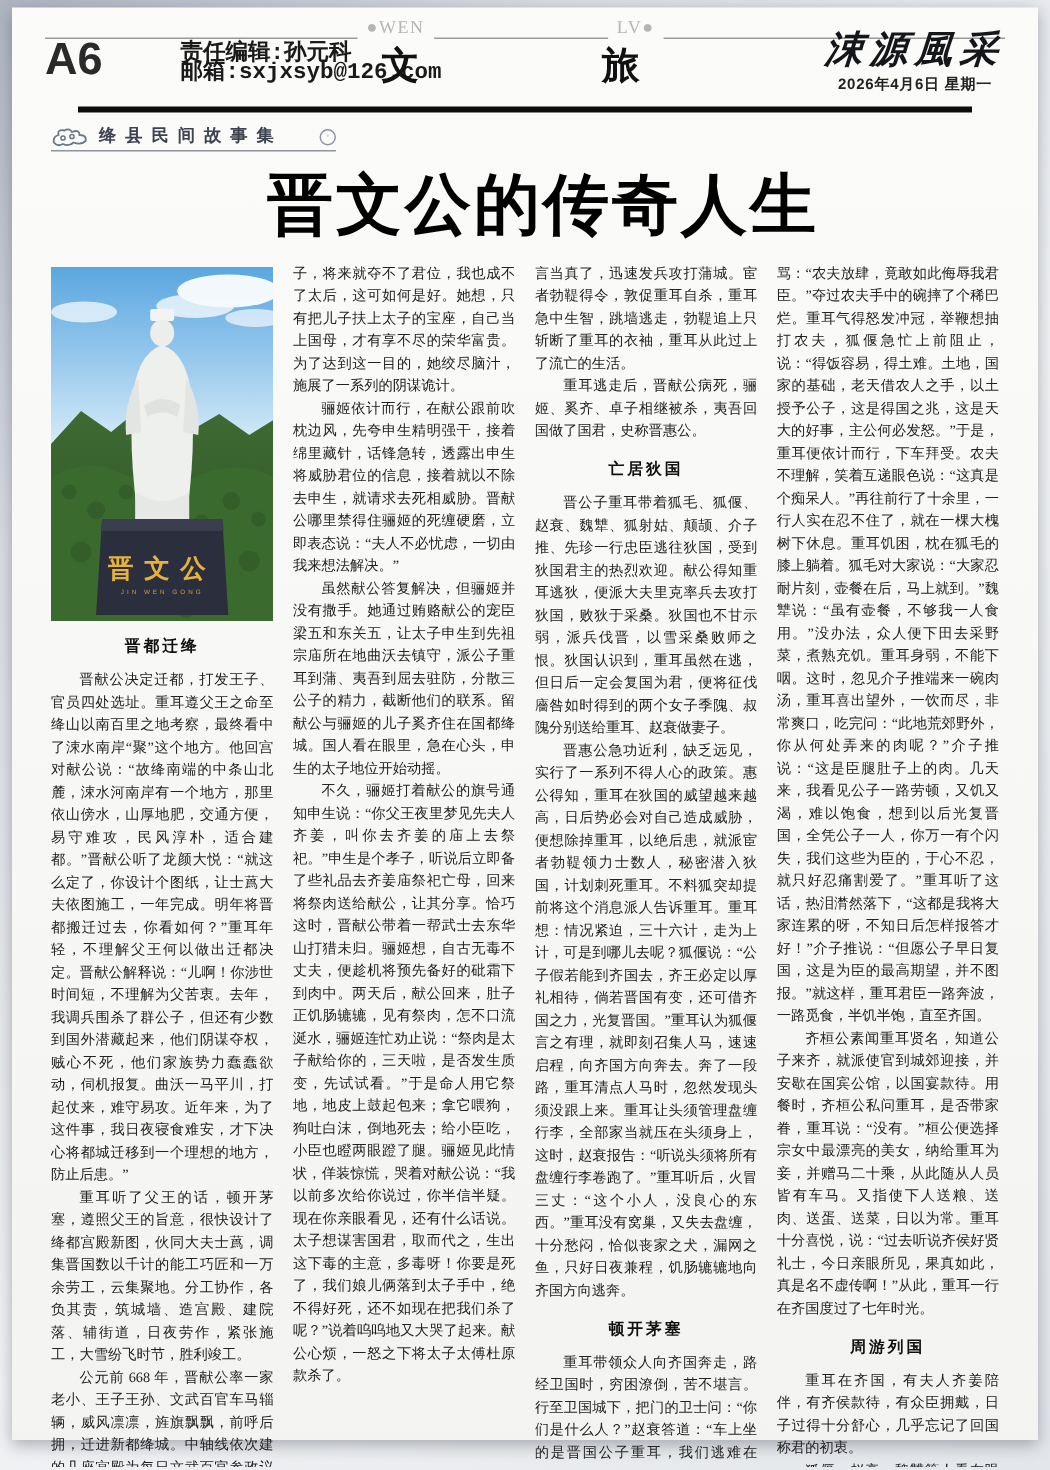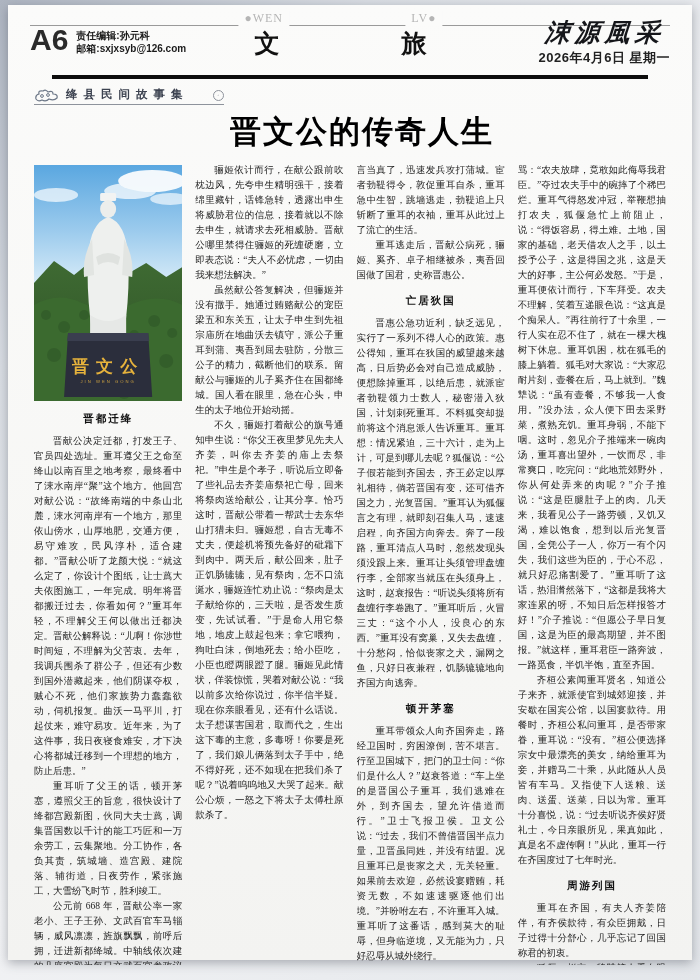--- a/index.html
+++ b/index.html
@@ -12,41 +12,41 @@
     position:absolute;left:8px;top:5px;width:684px;height:955px;
     background:linear-gradient(180deg,#fbfbfa 0%,#f7f7f5 60%,#f3f3f1 100%);
     box-shadow:0 3px 10px rgba(40,45,60,.35);
   }
   
   .hdr{position:relative;padding:14px 22px 0 22px;}
   .hdr-topline{position:absolute;left:22px;right:22px;top:20px;height:1px;background:#9a9a9a;}
   .hdr-row{position:relative;display:flex;align-items:flex-start;}
   .hdr-left{display:flex;align-items:flex-end;gap:8px;margin-top:6px;}
   .pageno{font-family:"Liberation Sans",sans-serif;font-weight:900;font-size:30px;line-height:30px;color:#2a2a2a;}
-  .ed-block{font-family:Liberation Sans, sans-serif;font-weight:700;font-size:10px;line-height:13px;color:#1a1a1a;}
+  .ed-block{font-family:Liberation Mono, monospace;font-weight:700;font-size:15px;line-height:13px;color:#1a1a1a;margin-left:44px;}
   .hdr-center{position:absolute;left:50%;transform:translateX(-54%);top:-8px;text-align:center;width:240px;}
   .enrow{display:flex;justify-content:space-between;padding:0 18px;font-family:"Liberation Serif",serif;
          color:#b5b5b5;font-size:12px;letter-spacing:1px;background:transparent;}
   .enrow span{background:#fbfbfa;padding:0 6px;}
   .cnrow{display:flex;justify-content:space-between;padding:0 34px;margin-top:1px;}
   .cnrow span{font-size:25px;font-weight:700;color:#111;}
   .hdr-right{margin-left:auto;text-align:center;margin-top:0;}
   .masthead{font-family:"DejaVu Serif",serif;font-style:italic;font-weight:700;font-size:25px;
             letter-spacing:5px;color:#15161a;line-height:28px;transform:skewX(-4deg);}
-  .dateline{font-family:"Liberation Sans",sans-serif;font-weight:700;font-size:13px;color:#222;margin-top:2px;letter-spacing:.5px;}
+  .dateline{font-family:"Liberation Sans",sans-serif;font-weight:700;font-size:10px;color:#222;margin-top:2px;letter-spacing:.5px;}
   .thickrule{height:3.5px;background:#0d0d0d;margin:8px 22px 0 22px;}
   
   .badge{display:flex;align-items:flex-end;gap:6px;margin:8px 0 0 26px;width:190px;
          border-bottom:1px solid #8e939c;padding-bottom:2px;position:relative;}
   .badge .cloud{flex:0 0 auto;}
   .badge-text{font-family:"Liberation Serif",serif;font-size:11.5px;font-weight:700;color:#3c4250;letter-spacing:6px;white-space:nowrap;}
   .seal{width:9px;height:9px;border:1px solid #8e939c;border-radius:50%;margin-left:auto;margin-bottom:1px;
         display:flex;align-items:center;justify-content:center;font-size:5px;color:#8e939c;}
   
-  .title{font-family:"Liberation Sans",sans-serif;font-weight:900;font-size:31px;letter-spacing:2px;
+  .title{font-family:"Liberation Sans",sans-serif;font-weight:900;font-size:44px;letter-spacing:2px;
          color:#000;text-align:center;margin:6px 0 10px 24px;}
   
   .cols{display:flex;gap:13px;padding:0 26px;height:802px;overflow:hidden;}
   .col{flex:1 1 0;min-width:0;font-size:9.5px;line-height:15px;text-align:justify;color:#222;overflow:hidden;}
   .para{margin:0;text-indent:2em;}
   .para.cont{text-indent:0;}
   .sec{font-size:10.5px;font-weight:700;text-align:center;margin:10px 0 8px 0;color:#111;letter-spacing:2px;}
   
   .photo{width:100%;height:236px;margin:2px 0 10px 0;display:block;}
 </style>
@@ -145,28 +145,30 @@
       <text x="74" y="207" text-anchor="middle" font-family="Liberation Serif, serif" font-size="17" font-weight="bold" fill="#e6b23c" letter-spacing="7">晋文公</text>
       <text x="74" y="218" text-anchor="middle" font-family="Liberation Sans, sans-serif" font-size="4.2" fill="#caa040" letter-spacing="2">JIN WEN GONG</text>
     </g>
   </svg>
 <h3 class="sec">晋都迁绛</h3>
         <p class="para">晋献公决定迁都，打发王子、官员四处选址。重耳遵父王之命至绛山以南百里之地考察，最终看中了涑水南岸“聚”这个地方。他回宫对献公说：“故绛南端的中条山北麓，涑水河南岸有一个地方，那里依山傍水，山厚地肥，交通方便，易守难攻，民风淳朴，适合建都。”晋献公听了龙颜大悦：“就这么定了，你设计个图纸，让士蔿大夫依图施工，一年完成。明年将晋都搬迁过去，你看如何？”重耳年轻，不理解父王何以做出迁都决定。晋献公解释说：“儿啊！你涉世时间短，不理解为父苦衷。去年，我调兵围杀了群公子，但还有少数到国外潜藏起来，他们阴谋夺权，贼心不死，他们家族势力蠢蠢欲动，伺机报复。曲沃一马平川，打起仗来，难守易攻。近年来，为了这件事，我日夜寝食难安，才下决心将都城迁移到一个理想的地方，防止后患。”</p>
         <p class="para">重耳听了父王的话，顿开茅塞，遵照父王的旨意，很快设计了绛都宫殿新图，伙同大夫士蔿，调集晋国数以千计的能工巧匠和一万余劳工，云集聚地。分工协作，各负其责，筑城墙、造宫殿、建院落、辅街道，日夜劳作，紧张施工，大雪纷飞时节，胜利竣工。</p>
         <p class="para">公元前 668 年，晋献公率一家老小、王子王孙、文武百官车马辎辆，威风凛凛，旌旗飘飘，前呼后拥，迁进新都绛城。中轴线依次建的几座宫殿为每日文武百官参政议政商讨国事的地方。晋献公及夫人骊姬住在东院的“长春宫”，太子申生、公子重耳等分居在西边几座院落中，百官各得其所。聚这个地方，因状似车厢，后改称为“车厢城”。</p>
       </div>
     <div class="col">
+        <p class="para cont">子，将来就夺不了君位，我也成不了太后，这可如何是好。她想，只有把儿子扶上太子的宝座，自己当上国母，才有享不尽的荣华富贵。为了达到这一目的，她绞尽脑汁，施展了一系列的阴谋诡计。</p>
         <p class="para">骊姬依计而行，在献公跟前吹枕边风，先夸申生精明强干，接着绵里藏针，话锋急转，透露出申生将威胁君位的信息，接着就以不除去申生，就请求去死相威胁。晋献公哪里禁得住骊姬的死缠硬磨，立即表态说：“夫人不必忧虑，一切由我来想法解决。”</p>
         <p class="para">虽然献公答复解决，但骊姬并没有撒手。她通过贿赂献公的宠臣梁五和东关五，让太子申生到先祖宗庙所在地曲沃去镇守，派公子重耳到蒲、夷吾到屈去驻防，分散三公子的精力，截断他们的联系。留献公与骊姬的儿子奚齐住在国都绛城。国人看在眼里，急在心头，申生的太子地位开始动摇。</p>
         <p class="para">不久，骊姬打着献公的旗号通知申生说：“你父王夜里梦见先夫人齐姜，叫你去齐姜的庙上去祭祀。”申生是个孝子，听说后立即备了些礼品去齐姜庙祭祀亡母，回来将祭肉送给献公，让其分享。恰巧这时，晋献公带着一帮武士去东华山打猎未归。骊姬想，自古无毒不丈夫，便趁机将预先备好的砒霜下到肉中。两天后，献公回来，肚子正饥肠辘辘，见有祭肉，怎不口流涎水，骊姬连忙劝止说：“祭肉是太子献给你的，三天啦，是否发生质变，先试试看。”于是命人用它祭地，地皮上鼓起包来；拿它喂狗，狗吐白沫，倒地死去；给小臣吃，小臣也瞪两眼蹬了腿。骊姬见此情状，佯装惊慌，哭着对献公说：“我以前多次给你说过，你半信半疑。现在你亲眼看见，还有什么话说。太子想谋害国君，取而代之，生出这下毒的主意，多毒呀！你要是死了，我们娘儿俩落到太子手中，绝不得好死，还不如现在把我们杀了呢？”说着呜呜地又大哭了起来。献公心烦，一怒之下将太子太傅杜原款杀了。</p>
       </div>
     <div class="col">
         <p class="para cont">言当真了，迅速发兵攻打蒲城。宦者勃鞮得令，敦促重耳自杀，重耳急中生智，跳墙逃走，勃鞮追上只斩断了重耳的衣袖，重耳从此过上了流亡的生活。</p>
         <p class="para">重耳逃走后，晋献公病死，骊姬、奚齐、卓子相继被杀，夷吾回国做了国君，史称晋惠公。</p>
         <h3 class="sec">亡居狄国</h3>
+        <p class="para">晋公子重耳带着狐毛、狐偃、赵衰、魏犨、狐射姑、颠颉、介子推、先珍一行忠臣逃往狄国，受到狄国君主的热烈欢迎。献公得知重耳逃狄，便派大夫里克率兵去攻打狄国，败狄于采桑。狄国也不甘示弱，派兵伐晋，以雪采桑败师之恨。狄国认识到，重耳虽然在逃，但日后一定会复国为君，便将征伐廧咎如时得到的两个女子季隗、叔隗分别送给重耳、赵衰做妻子。</p>
         <p class="para">晋惠公急功近利，缺乏远见，实行了一系列不得人心的政策。惠公得知，重耳在狄国的威望越来越高，日后势必会对自己造成威胁，便想除掉重耳，以绝后患，就派宦者勃鞮领力士数人，秘密潜入狄国，计划刺死重耳。不料狐突却提前将这个消息派人告诉重耳。重耳想：情况紧迫，三十六计，走为上计，可是到哪儿去呢？狐偃说：“公子假若能到齐国去，齐王必定以厚礼相待，倘若晋国有变，还可借齐国之力，光复晋国。”重耳认为狐偃言之有理，就即刻召集人马，速速启程，向齐国方向奔去。奔了一段路，重耳清点人马时，忽然发现头须没跟上来。重耳让头须管理盘缠行李，全部家当就压在头须身上，这时，赵衰报告：“听说头须将所有盘缠行李卷跑了。”重耳听后，火冒三丈：“这个小人，没良心的东西。”重耳没有窝巢，又失去盘缠，十分愁闷，恰似丧家之犬，漏网之鱼，只好日夜兼程，饥肠辘辘地向齐国方向逃奔。</p>
         <h3 class="sec">顿开茅塞</h3>
         <p class="para">重耳带领众人向齐国奔走，路经卫国时，穷困潦倒，苦不堪言。行至卫国城下，把门的卫士问：“你们是什么人？”赵衰答道：“车上坐的是晋国公子重耳，我们逃难在外，到齐国去，望允许借道而行。”卫士飞报卫侯。卫文公说：“过去，我们不曾借晋国半点力量，卫晋虽同姓，并没有结盟。况且重耳已是丧家之犬，无关轻重。如果前去欢迎，必然设宴赠贿，耗资无数，不如速速驱逐他们出境。”并吩咐左右，不许重耳入城。重耳听了这番话，感到莫大的耻辱，但身临逆境，又无能为力，只好忍辱从城外绕行。</p>
       </div>
     <div class="col">
         <p class="para cont">骂：“农夫放肆，竟敢如此侮辱我君臣。”夺过农夫手中的碗摔了个稀巴烂。重耳气得怒发冲冠，举鞭想抽打农夫，狐偃急忙上前阻止，说：“得饭容易，得土难。土地，国家的基础，老天借农人之手，以土授予公子，这是得国之兆，这是天大的好事，主公何必发怒。”于是，重耳便依计而行，下车拜受。农夫不理解，笑着互递眼色说：“这真是个痴呆人。”再往前行了十余里，一行人实在忍不住了，就在一棵大槐树下休息。重耳饥困，枕在狐毛的膝上躺着。狐毛对大家说：“大家忍耐片刻，壶餐在后，马上就到。”魏犨说：“虽有壶餐，不够我一人食用。”没办法，众人便下田去采野菜，煮熟充饥。重耳身弱，不能下咽。这时，忽见介子推端来一碗肉汤，重耳喜出望外，一饮而尽，非常爽口，吃完问：“此地荒郊野外，你从何处弄来的肉呢？”介子推说：“这是臣腿肚子上的肉。几天来，我看见公子一路劳顿，又饥又渴，难以饱食，想到以后光复晋国，全凭公子一人，你万一有个闪失，我们这些为臣的，于心不忍，就只好忍痛割爱了。”重耳听了这话，热泪潸然落下，“这都是我将大家连累的呀，不知日后怎样报答才好！”介子推说：“但愿公子早日复国，这是为臣的最高期望，并不图报。”就这样，重耳君臣一路奔波，一路觅食，半饥半饱，直至齐国。</p>
         <p class="para">齐桓公素闻重耳贤名，知道公子来齐，就派使官到城郊迎接，并安歇在国宾公馆，以国宴款待。用餐时，齐桓公私问重耳，是否带家眷，重耳说：“没有。”桓公便选择宗女中最漂亮的美女，纳给重耳为妾，并赠马二十乘，从此随从人员皆有车马。又指使下人送粮、送肉、送蛋、送菜，日以为常。重耳十分喜悦，说：“过去听说齐侯好贤礼士，今日亲眼所见，果真如此，真是名不虚传啊！”从此，重耳一行在齐国度过了七年时光。</p>
         <h3 class="sec">周游列国</h3>
         <p class="para">重耳在齐国，有夫人齐姜陪伴，有齐侯款待，有众臣拥戴，日子过得十分舒心，几乎忘记了回国称君的初衷。</p>
         <p class="para">狐偃、赵衰、魏犨等人看在眼里，疼在心头，便请示齐姜。齐姜虽身为女子，但非常人所比。她早就有辅助公子复国称王的决心。他们商量出一条妙计，趁齐桓公亡故，齐国诸公子争权夺位之际，将公子重耳用酒灌醉，由狐偃等人赶小车二乘，星夜离城。五六十里过去，天色微白，重耳已从懵懵懂懂中醒来：“快，快，扶我下床！”狐偃说：“这不是床，是车。”重耳翻身坐起，大骂：“不通知我知晓，私下里将我弄出城，你们安的是什么心啊？”狐偃说：“我们是为晋国的前途着想啊！”重耳见已离开齐都百里之遥，虽忿忿不平，也无可奈何，只好罢了。赵衰等人劝重耳说：“我们原以为公子是个有志之人，才舍弃骨肉，背井离乡，跟随公子，历尽坎坷。实指望你能复国兴邦，名垂青史。今天惠公无道，国人谁不愿迎公子为君，可你竟安于现状，贪图享受，不寻求回国，谁来齐国迎接你呢？今日的事，是我们几个臣子公议决定的，不是狐偃一人所谋，请万不可怪罪子犯才是！”</p>

